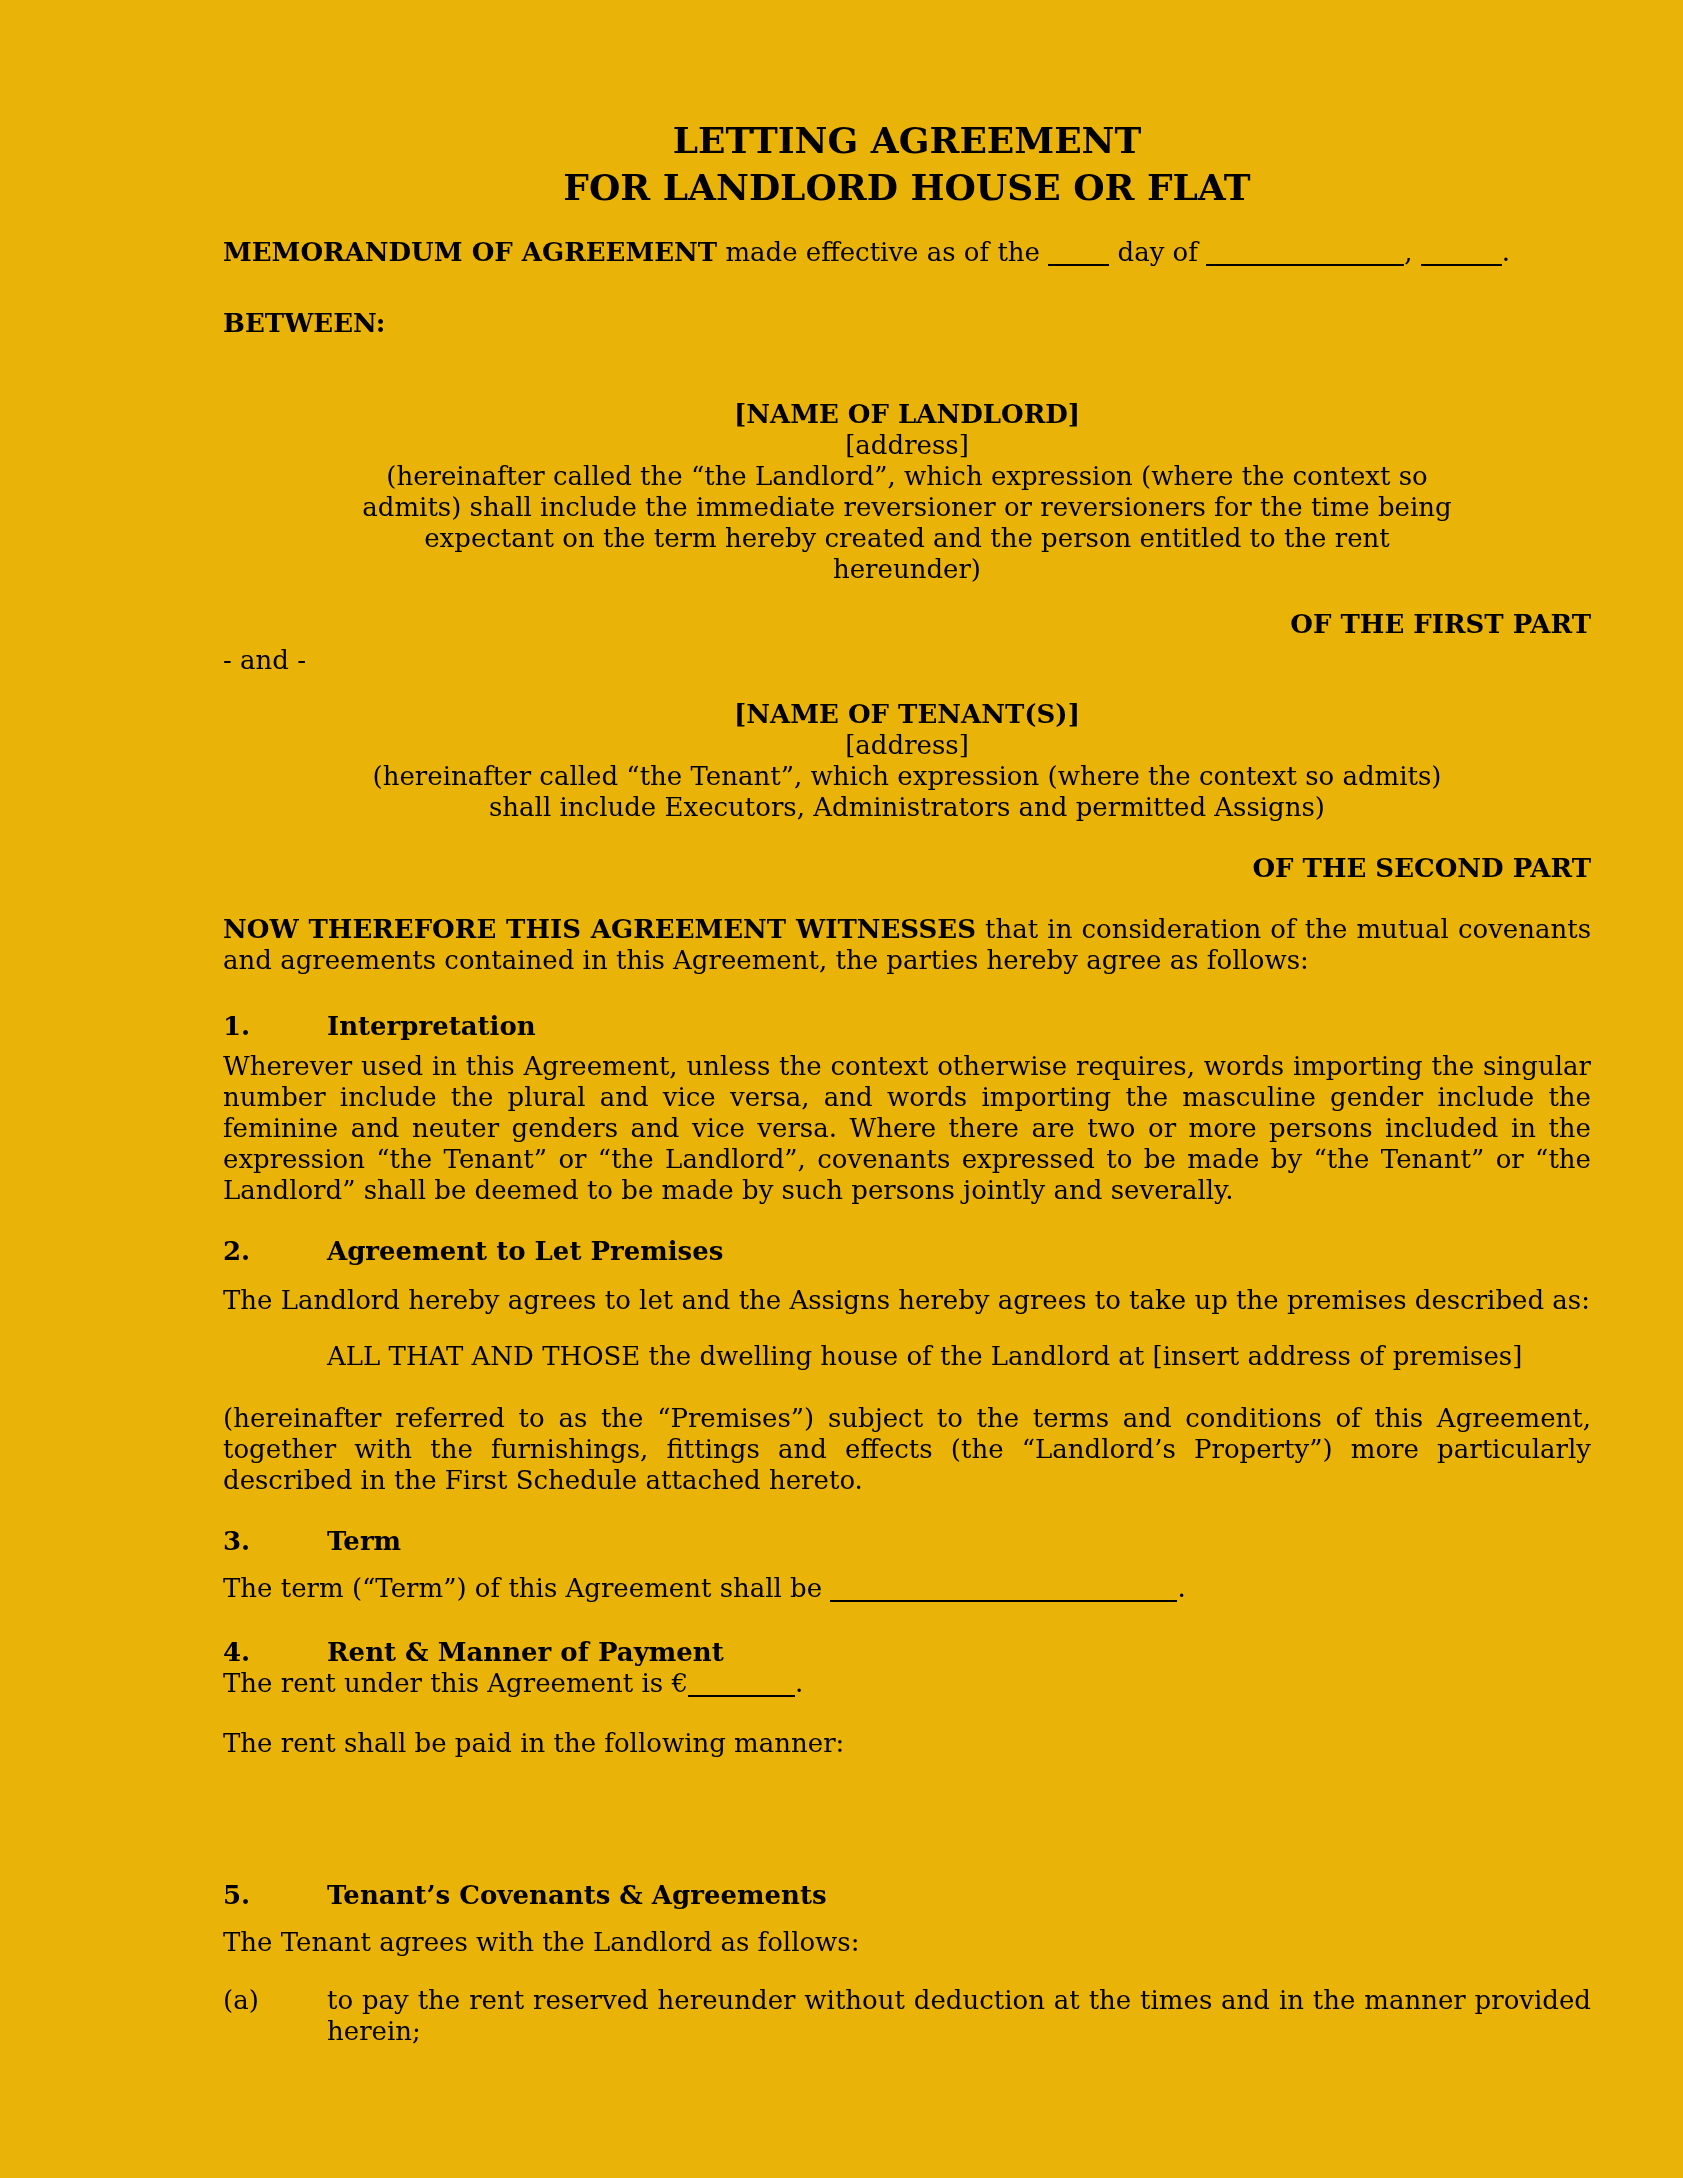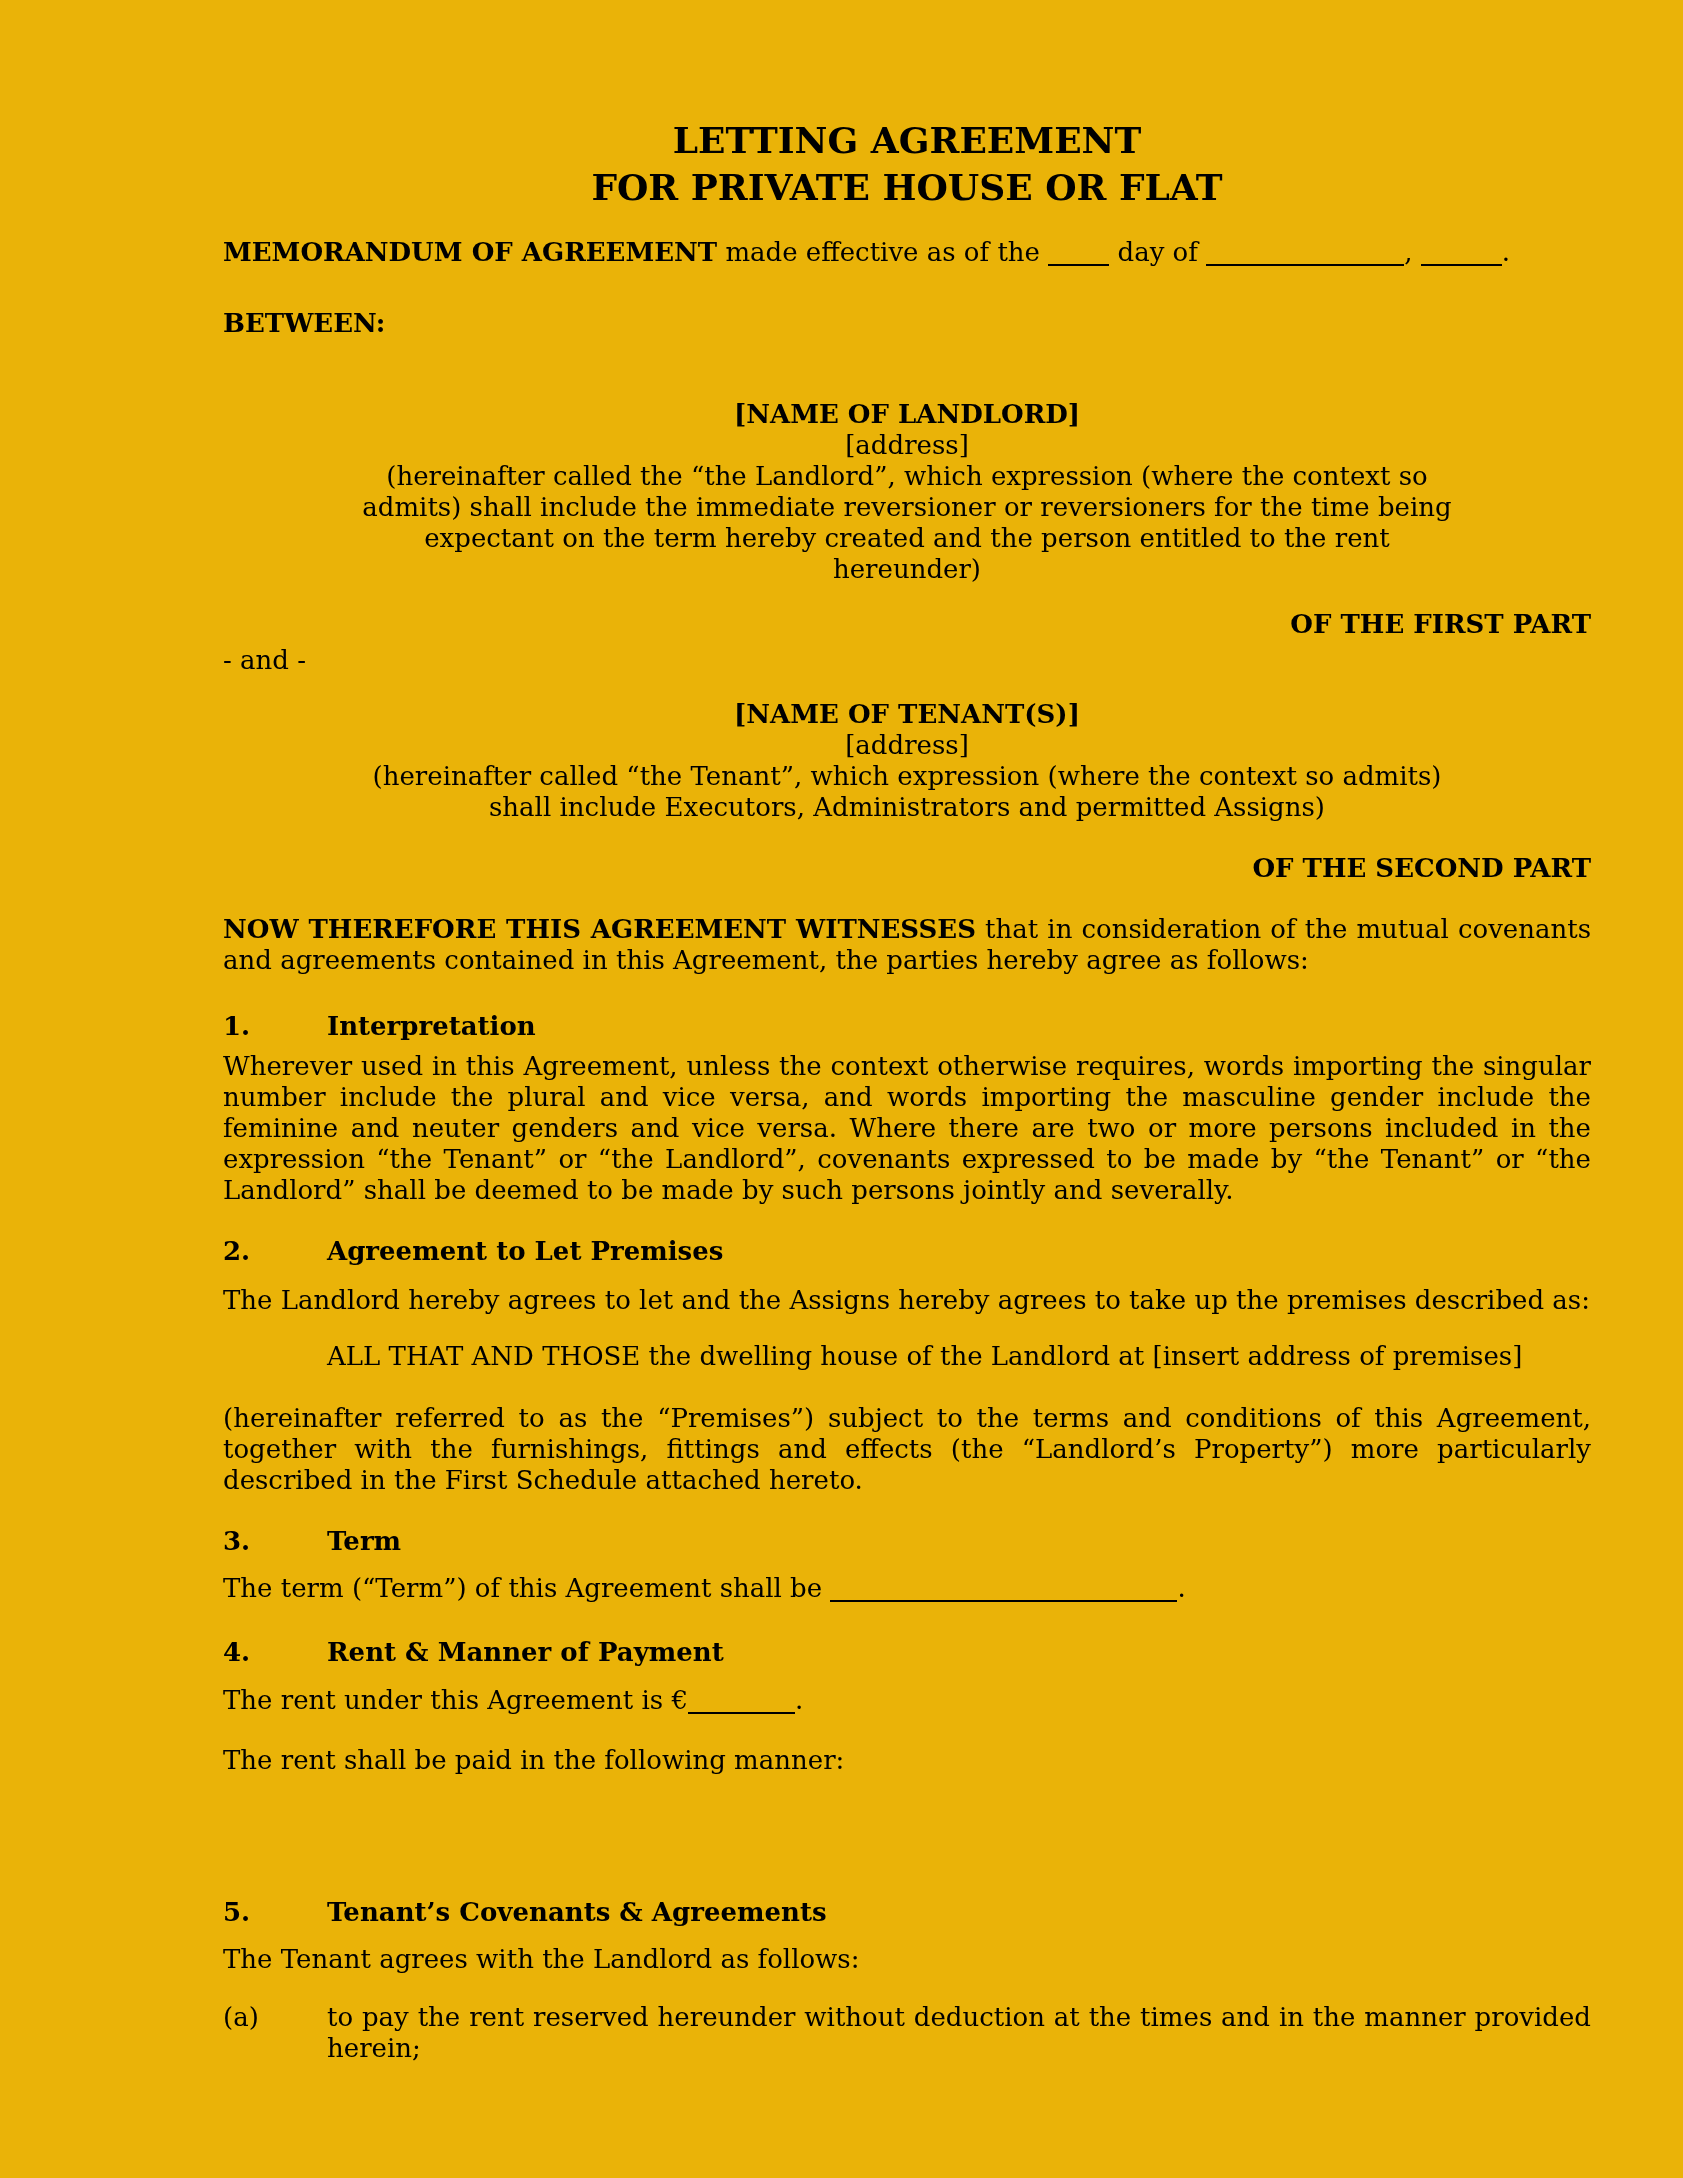--- a/index.html
+++ b/index.html
@@ -46,21 +46,21 @@
 
   .h1m { margin-top: 35px; }
   .b1m { margin-top: 9px; }
   .h2m { margin-top: 30px; }
   .i2m { margin-top: 18px; }
   .allm { margin-top: 25px; padding-left: 104px; }
   .b2m { margin-top: 31px; }
   .h3m { margin-top: 30px; }
   .b3m { margin-top: 16px; }
   .h4m { margin-top: 33px; }
-  .r4m { margin-top: 17px; }
+  .r4m { }
   .m4m { margin-top: 29px; }
   .h5m { margin-top: 121px; }
   .i5m { margin-top: 16px; }
 
   .clause-item { display: flex; margin-top: 27px; }
   .clause-marker { flex: 0 0 104px; }
   .clause-text { flex: 1; text-align: justify; }
 
   .blank {
     display: inline-block;
@@ -74,21 +74,21 @@
   .w-term  { width: 347px; }
   .w-rent  { width: 107px; }
 </style>
 </head>
 <body>
 
 <div class="page">
 
   <h1 class="doc-title">
     <div>LETTING AGREEMENT</div>
-    <div>FOR PRIVATE HOUSE OR FLAT</div>
+    <div>FOR LANDLORD HOUSE OR FLAT</div>
   </h1>
 
   <p class="memo justify"><strong>MEMORANDUM OF AGREEMENT</strong> <span>made effective as of the</span> <span class="blank w-day"></span> <span>day of</span> <span class="blank w-month"></span><span>,</span> <span class="blank w-year"></span><span>.</span></p>
 
   <p class="between">BETWEEN:</p>
 
   <section class="party-block">
     <div class="party-name">[NAME OF LANDLORD]</div>
     <div class="party-address">[address]</div>
     <div class="party-desc-line">(hereinafter called the “the Landlord”, which expression (where the context so</div>

